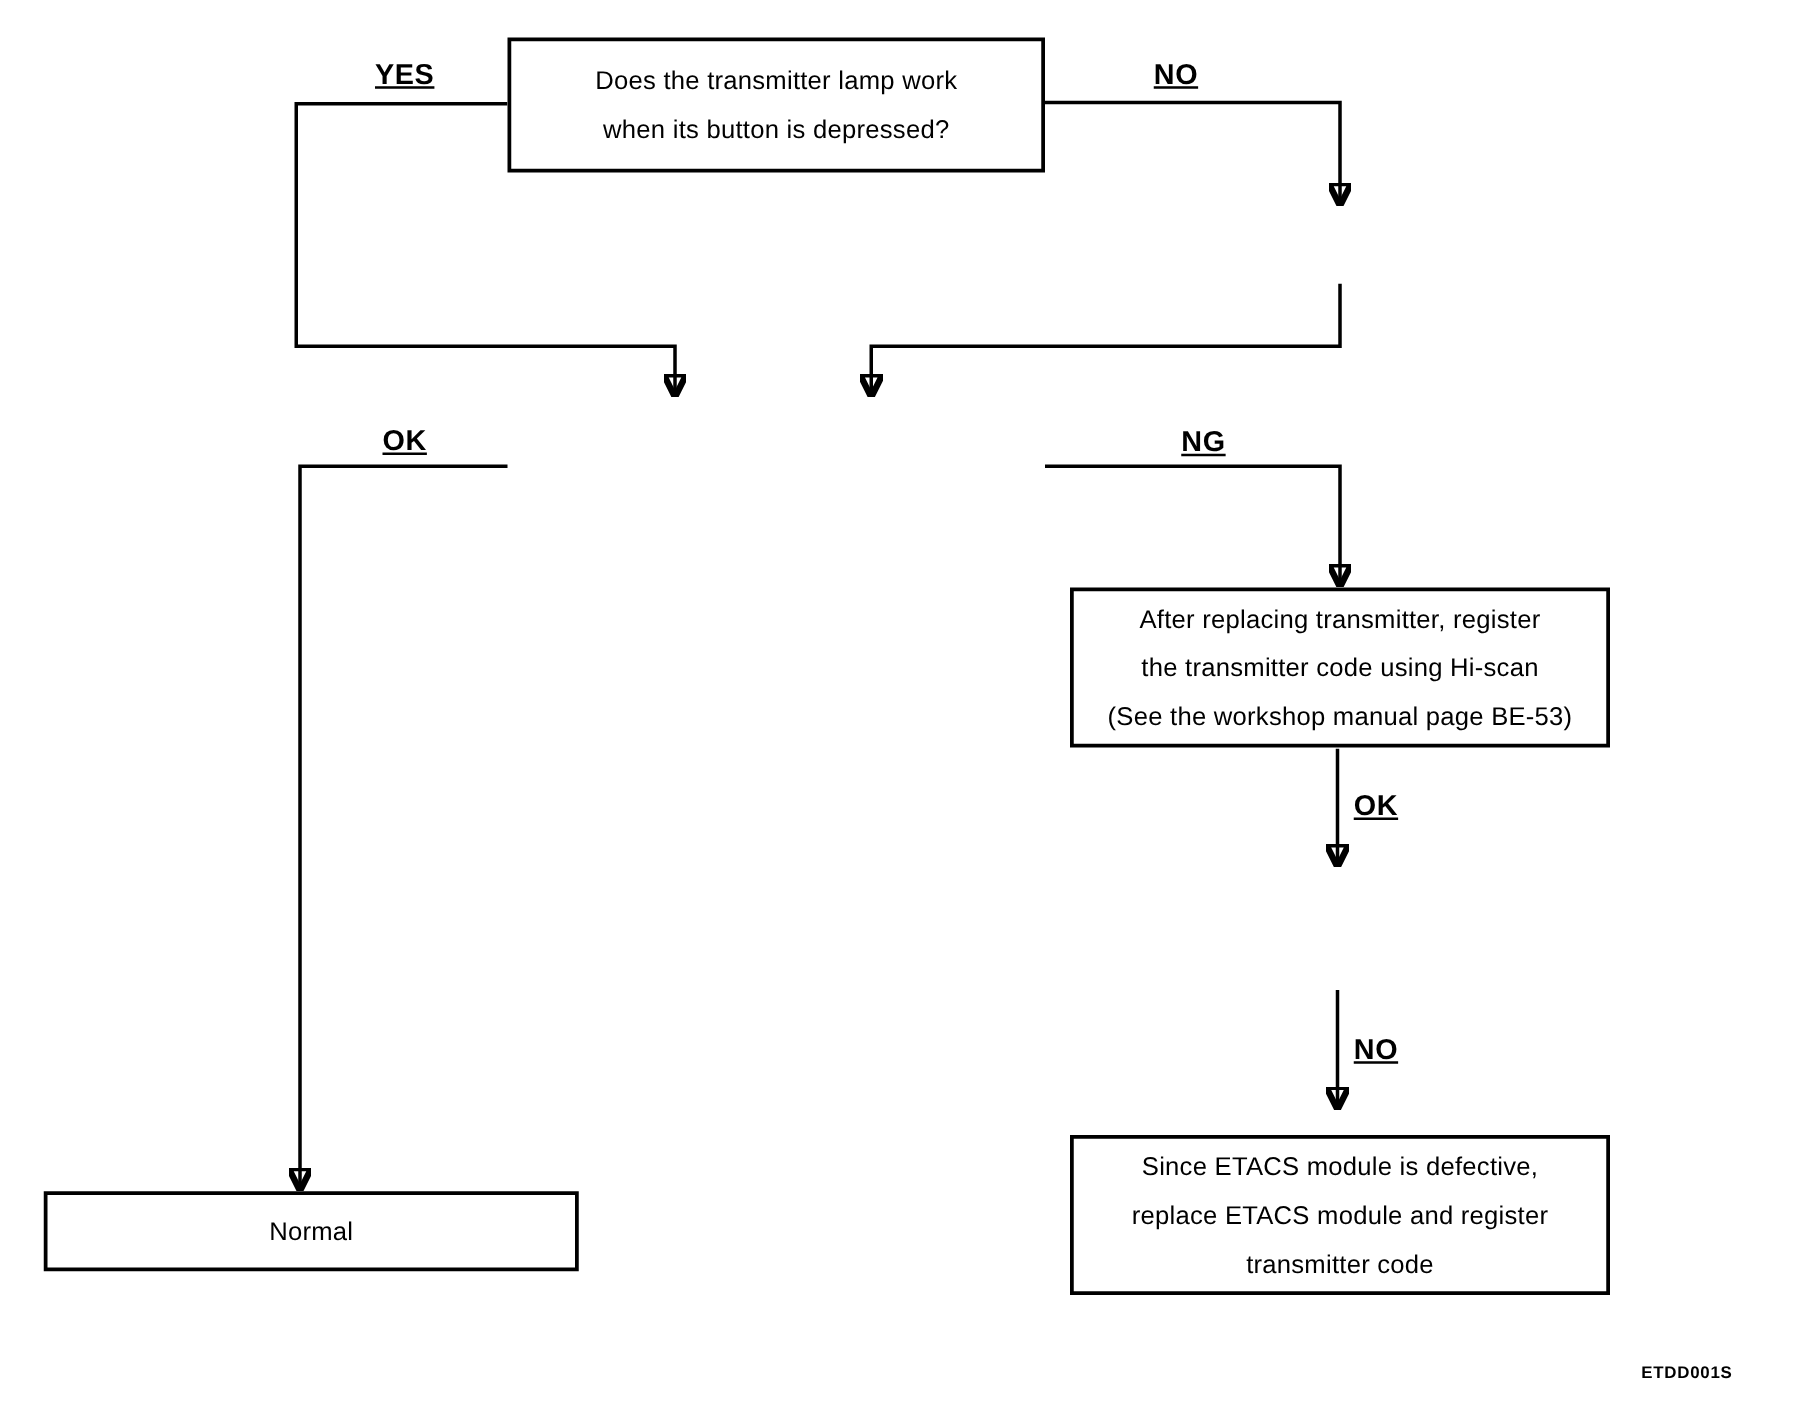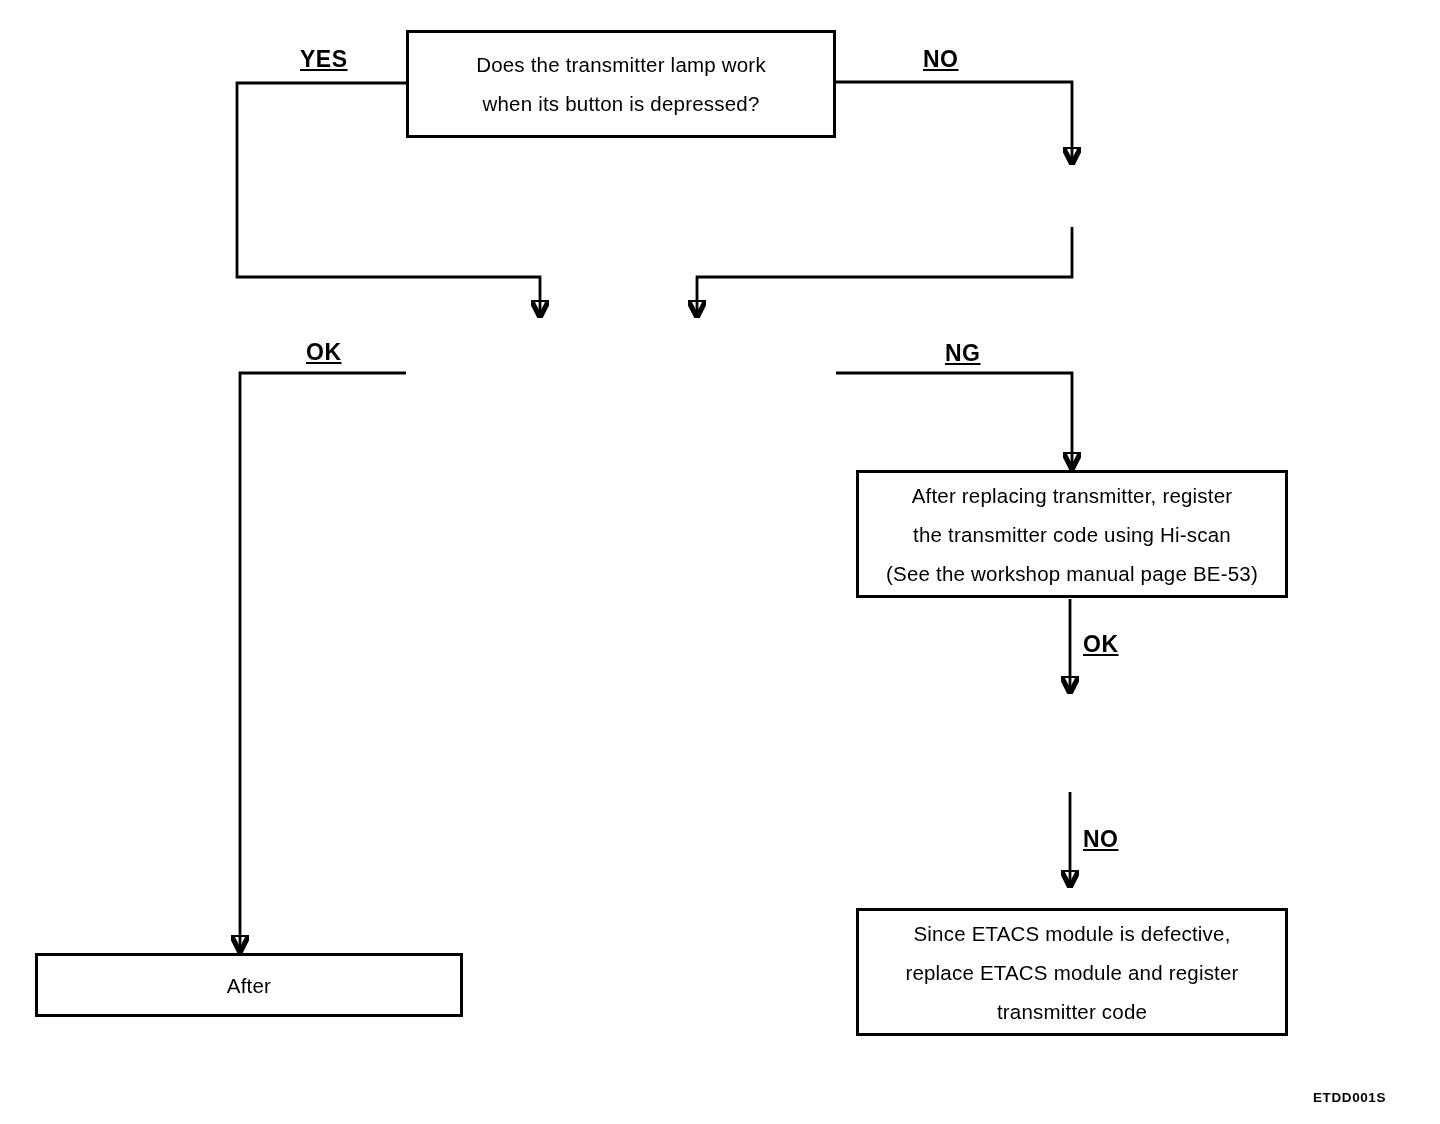--- a/index.html
+++ b/index.html
@@ -97,21 +97,21 @@
   </div>
 
 
   <div class="node" style="left:856px; top:888px; width:432px; height:128px;margin-top:20px;">
     <div class="node-text">Since ETACS module is defective,
 replace ETACS module and register
 transmitter code</div>
   </div>
 
   <div class="node" style="left:35px; top:953px; width:428px; height:64px;">
-    <div class="node-text">After</div>
+    <div class="node-text">Normal</div>
   </div>
 
   <div class="branch-label" style="left:300px; top:46px;">YES</div>
 
   <div class="branch-label" style="left:923px; top:46px;">NO</div>
 
   <div class="branch-label" style="left:306px; top:339px;">OK</div>
 
   <div class="branch-label" style="left:945px; top:340px;">NG</div>
 

